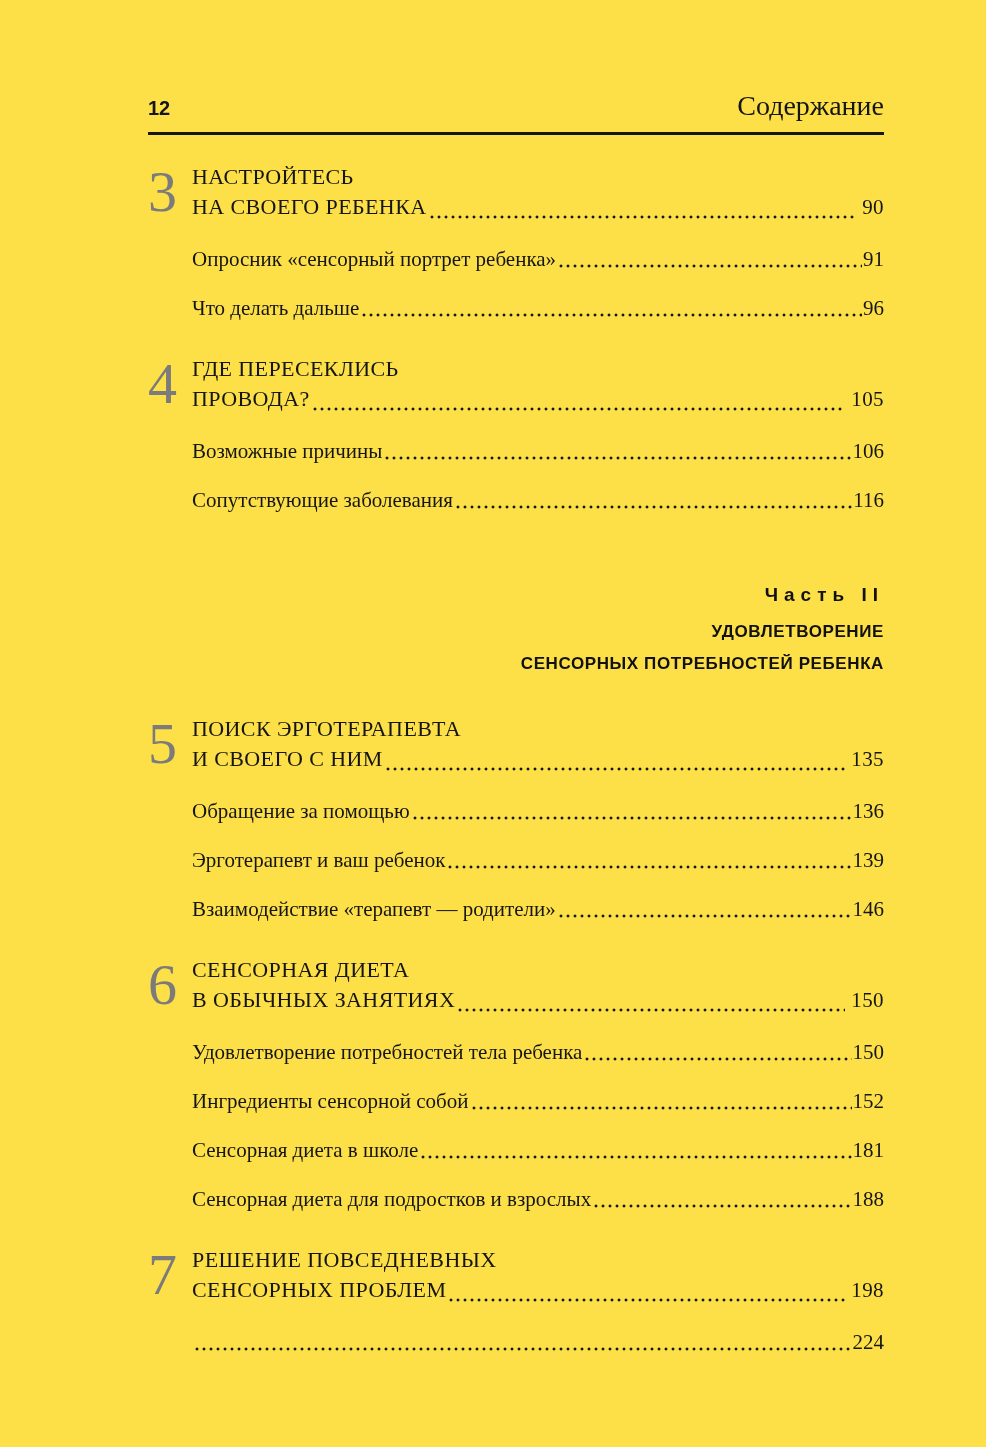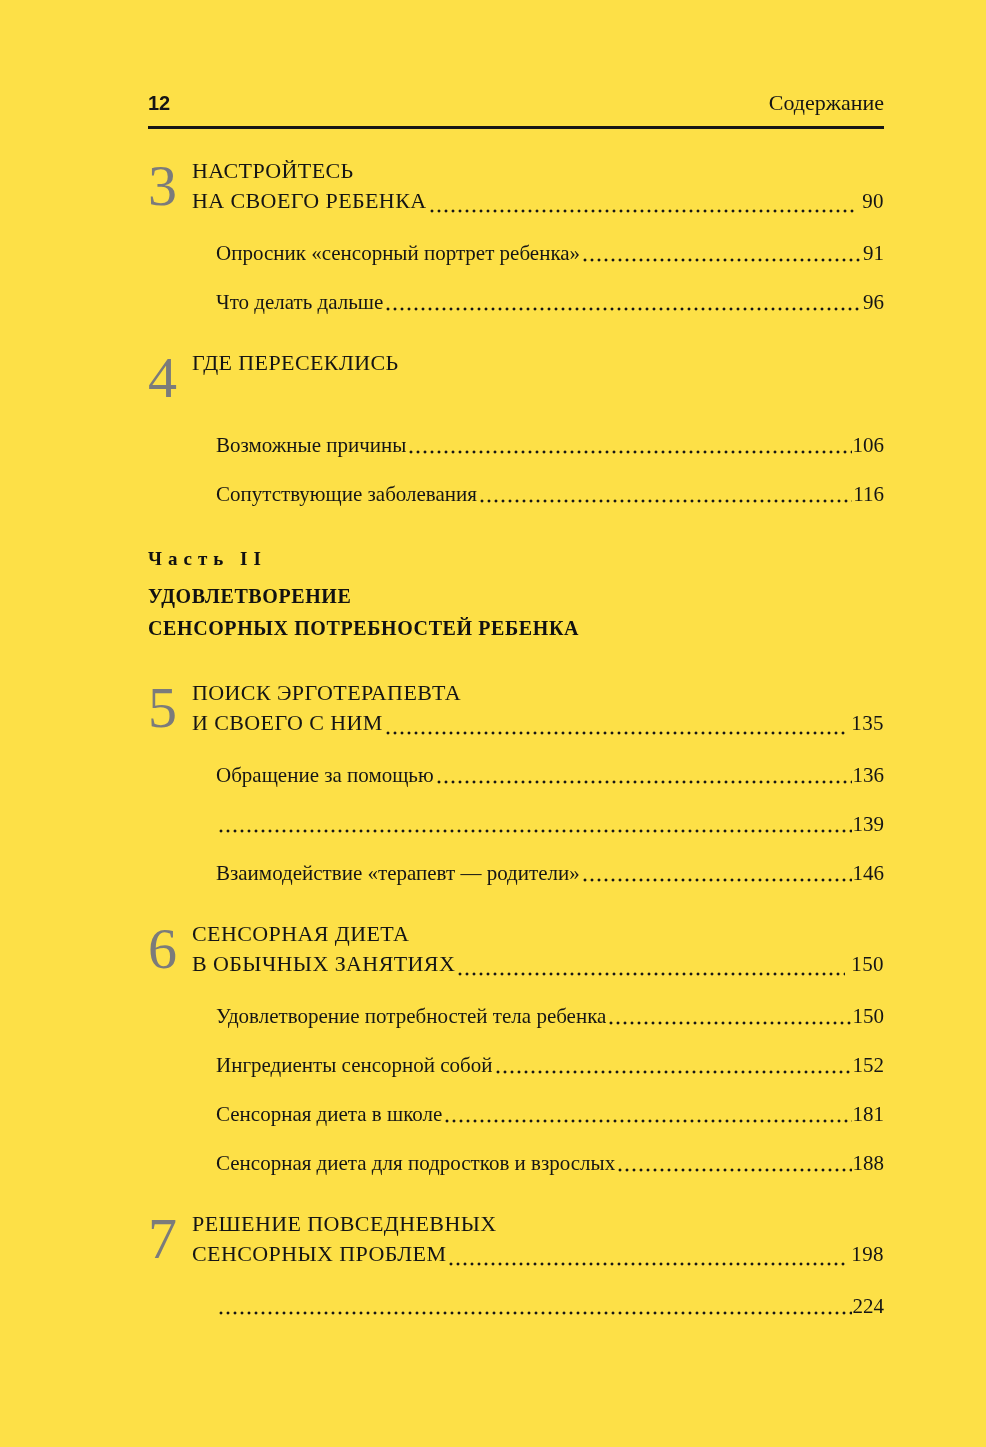--- a/index.html
+++ b/index.html
@@ -21,21 +21,21 @@
     justify-content: space-between;
     align-items: baseline;
   }
   .folio {
     font-family: "Liberation Sans", sans-serif;
     font-weight: 700;
     font-size: 20px;
   }
   .head-title {
     font-family: "Liberation Serif", serif;
-    font-size: 22px;
+    font-size: 28px;
   }
   .head-rule {
     border: none;
     border-bottom: 3px solid #161616;
     margin: 10px 0 0 0;
     height: 0;
   }
 
   
   .chapter {
@@ -74,41 +74,41 @@
   }
   .pagenum {
     font-size: 21px;
     white-space: nowrap;
   }
   .chapter-pagenum { margin-left: 5px; font-family: Liberation Serif, serif; }
 
   
   .entry {
     margin-top: 25px;
-    margin-left: 68px;
+    margin-left: 44px;
     font-size: 21px;
     line-height: 24px;
   }
 
   
   .part-divider {
-    text-align: left;
-    margin-top: 42px;
+    text-align: right;
+    margin-top: 72px;
     margin-bottom: 14px;
-    font-family: Liberation Serif, serif;
+    font-family: Liberation Sans, sans-serif;
     font-weight: 700;
     color: #111111;
   }
   .part-label {
     font-size: 19px;
     letter-spacing: 6px;
     margin-bottom: 10px;
   }
   .part-title-line {
-    font-size: 20px;
+    font-size: 17px;
     line-height: 32px;
     letter-spacing: 0.6px;
   }
 </style>
 </head>
 <body>
 
 <div class="page">
 
   <div class="running-head">
@@ -136,20 +136,25 @@
   <div class="entry toc-row">
     <span class="label">Что делать дальше</span>
     <span class="dots"></span>
     <span class="pagenum">96</span>
   </div>
 
   <div class="chapter">
     <div class="chapter-num">4</div>
     <div class="chapter-body">
       <div class="chapter-title-line">ГДЕ ПЕРЕСЕКЛИСЬ</div>
+      <div class="chapter-title-line toc-row">
+        <span class="label">ПРОВОДА?</span>
+        <span class="dots"></span>
+        <span class="pagenum chapter-pagenum">105</span>
+      </div>
     </div>
   </div>
   <div class="entry toc-row">
     <span class="label">Возможные причины</span>
     <span class="dots"></span>
     <span class="pagenum">106</span>
   </div>
   <div class="entry toc-row">
     <span class="label">Сопутствующие заболевания</span>
     <span class="dots"></span>
@@ -172,20 +177,21 @@
         <span class="pagenum chapter-pagenum">135</span>
       </div>
     </div>
   </div>
   <div class="entry toc-row">
     <span class="label">Обращение за помощью</span>
     <span class="dots"></span>
     <span class="pagenum">136</span>
   </div>
   <div class="entry toc-row">
+    <span class="label">Эрготерапевт и ваш ребенок</span>
     <span class="dots"></span>
     <span class="pagenum">139</span>
   </div>
   <div class="entry toc-row">
     <span class="label">Взаимодействие «терапевт — родители»</span>
     <span class="dots"></span>
     <span class="pagenum">146</span>
   </div>
 
   <div class="chapter">

